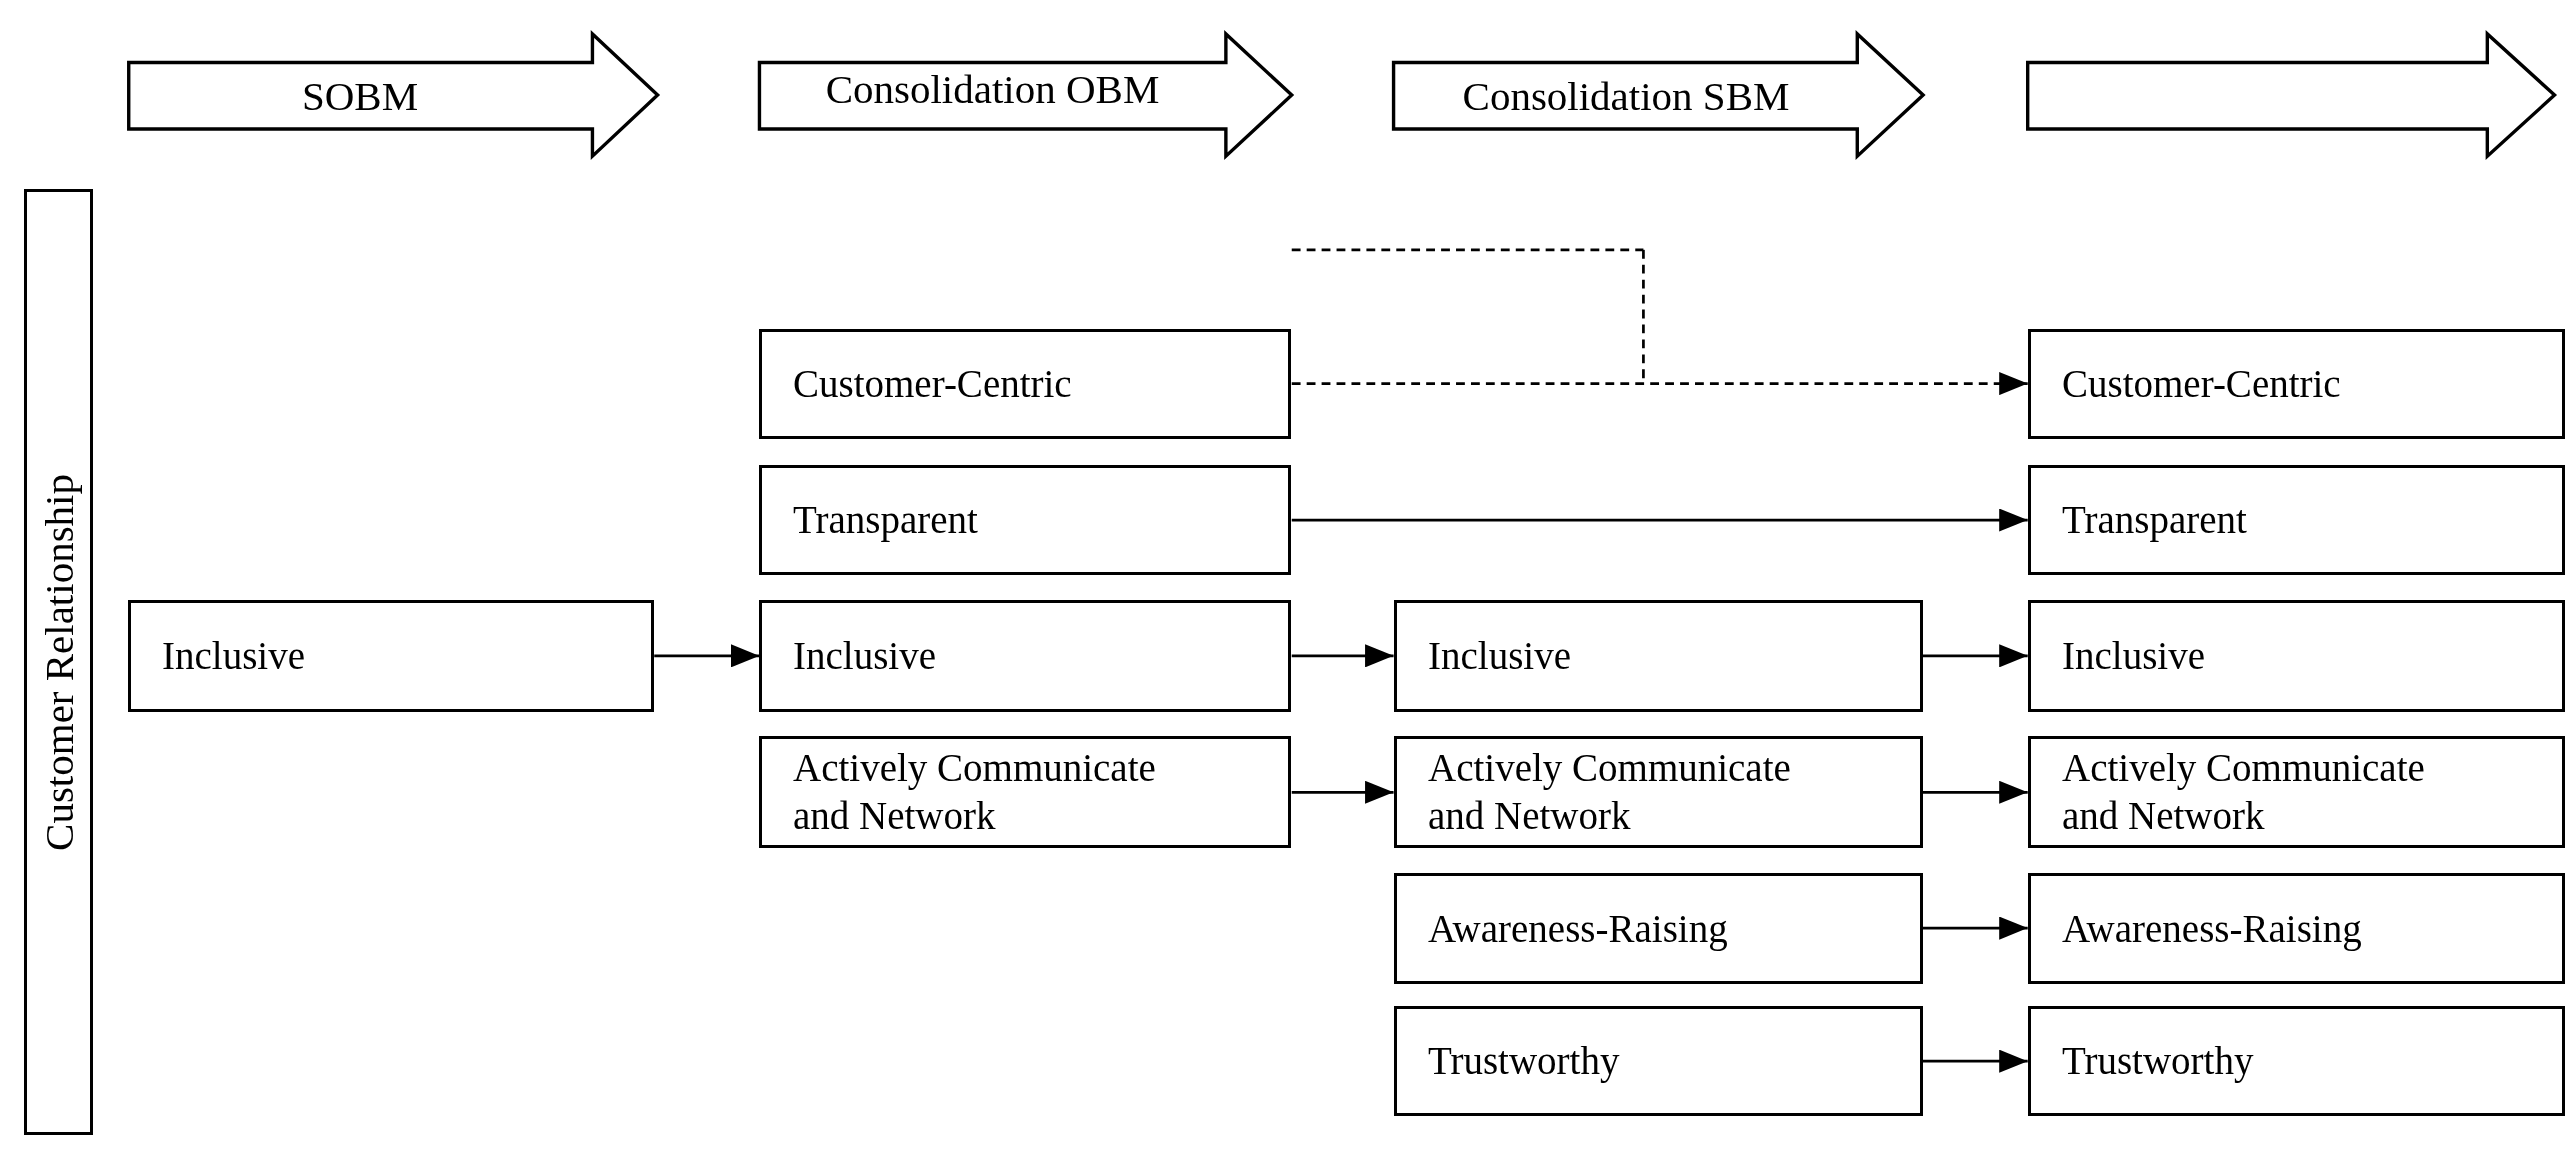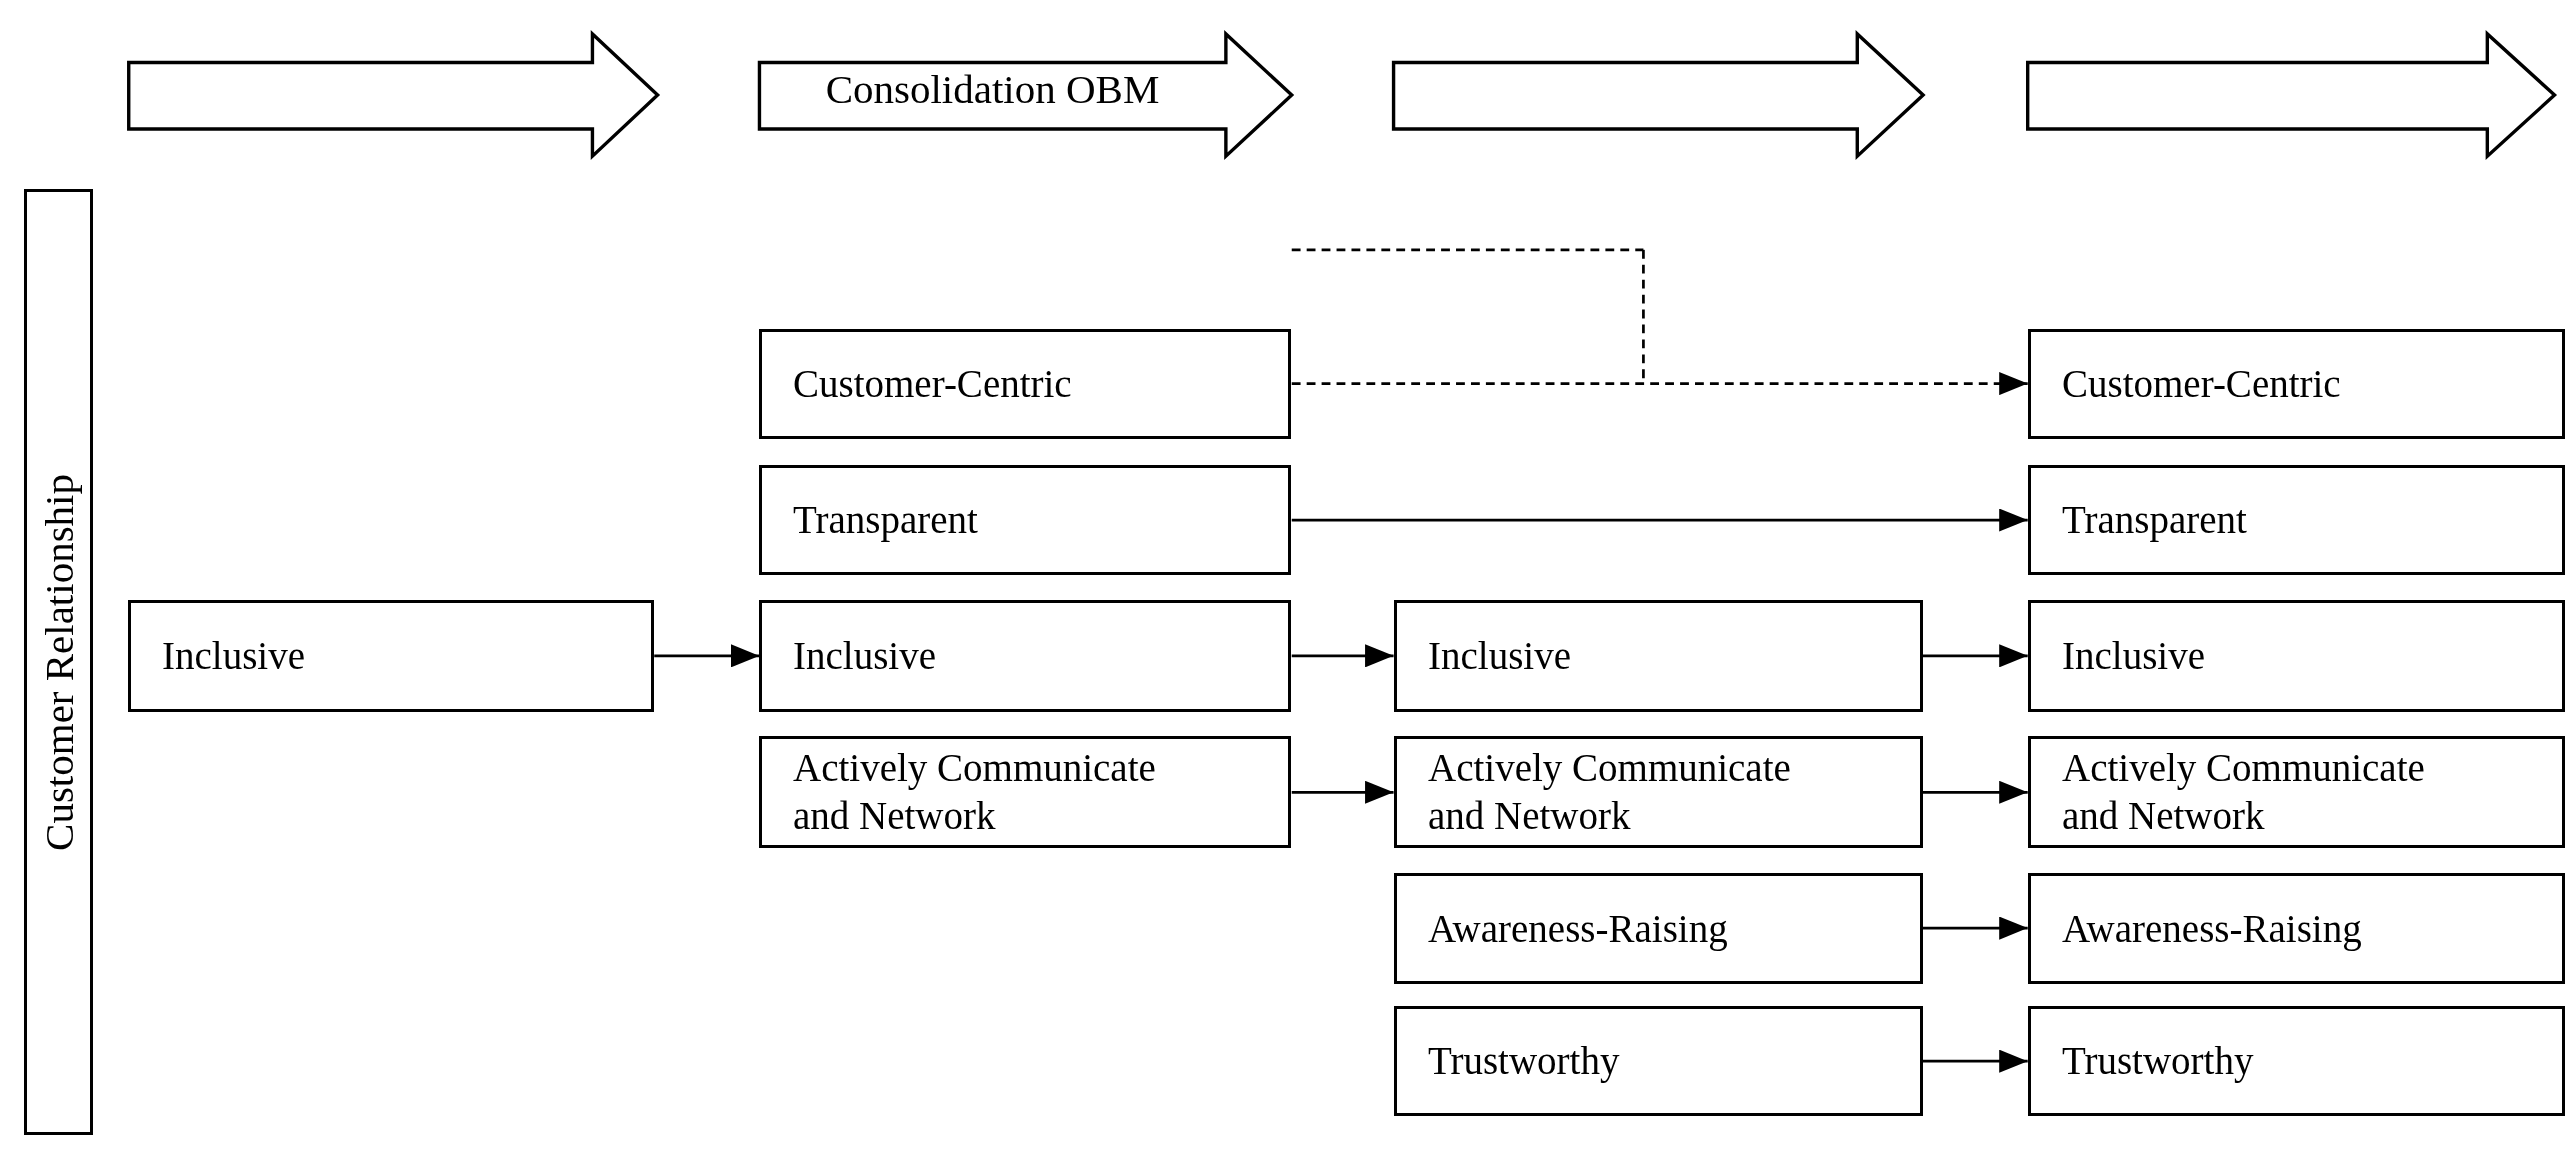--- a/index.html
+++ b/index.html
@@ -77,21 +77,23 @@
     <line x1="2831" y1="1167" x2="2986" y2="1167" stroke="#000000" stroke-width="4" marker-end="url(#arrow)"></line>
     <line x1="2831" y1="1367" x2="2986" y2="1367" stroke="#000000" stroke-width="4" marker-end="url(#arrow)"></line>
     <line x1="2831" y1="1563" x2="2986" y2="1563" stroke="#000000" stroke-width="4" marker-end="url(#arrow)"></line>
     <line x1="1902" y1="766" x2="2986" y2="766" stroke="#000000" stroke-width="4" marker-end="url(#arrow)"></line>
 
     <line x1="1902" y1="368" x2="2420" y2="368" stroke="#000000" stroke-width="4" stroke-dasharray="13 9"></line>
     <line x1="2420" y1="368" x2="2420" y2="565" stroke="#000000" stroke-width="4" stroke-dasharray="13 9"></line>
     <line x1="1902" y1="565" x2="2986" y2="565" stroke="#000000" stroke-width="4" stroke-dasharray="13 9" marker-end="url(#arrow)"></line>
   </svg>
 
+  <div class="banner-label" style="left:128px; top:62px; width:464px; height:67px;">SOBM</div>
   <div class="banner-label" style="left:759px; top:62px; width:467px; height:54px;">Consolidation OBM</div>
+  <div class="banner-label" style="left:1394px; top:62px; width:464px; height:67px;">Consolidation SBM</div>
 
   <div class="sidebar" style="left:24px; top:189px; width:69px; height:946px;">
     <span class="vtext">Customer Relationship</span>
   </div>
 
   <div class="box" style="left:128px; top:600px; width:526px; height:112px;">
     <span>Inclusive</span>
   </div>
 
   <div class="box" style="left:759px; top:329px; width:532px; height:110px;">

